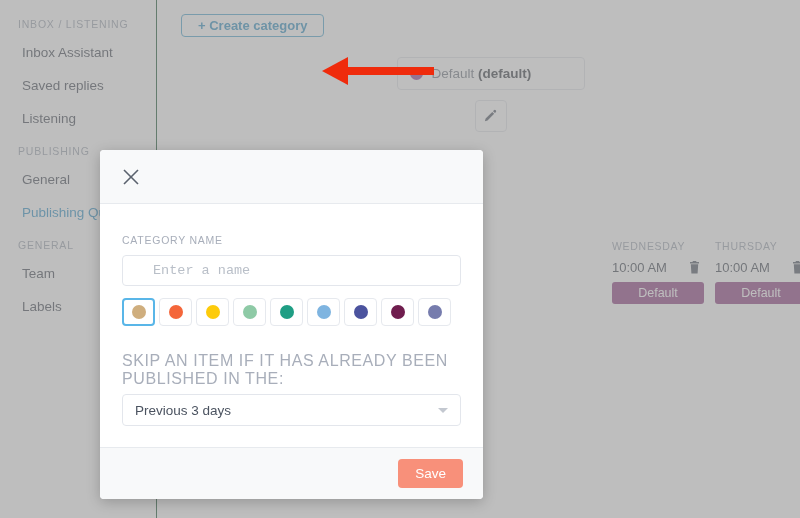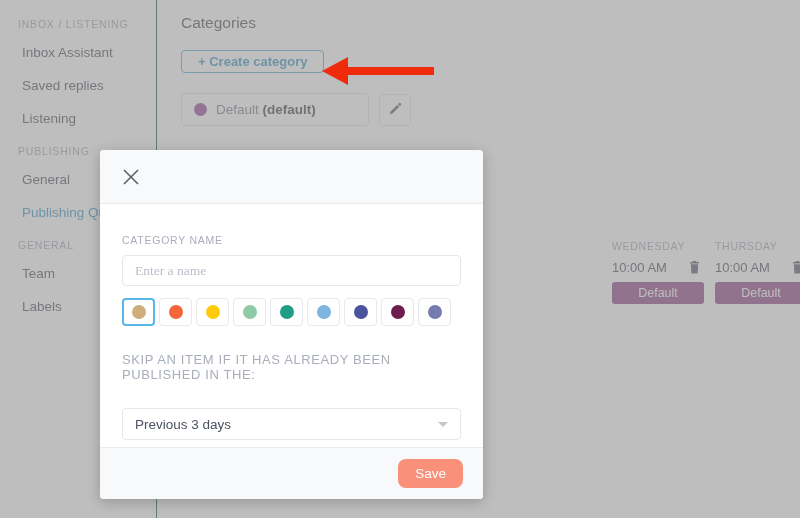--- a/index.html
+++ b/index.html
@@ -58,20 +58,21 @@
     color: #2f8fc0;
     font-size: 13px;
     font-weight: bold;
     padding: 3px 16px;
     background: #fff;
     cursor: pointer;
   }
   .cat-row {
     display: flex; align-items: center; gap: 10px;
     margin-top: 20px;
+    flex-direction: column;
   }
   .cat-pill {
     display: flex; align-items: center; gap: 9px;
     width: 188px;
     border: 1px solid #e0e3e8;
     border-radius: 4px;
     padding: 8px 12px;
     background: #fff;
   }
   .cat-dot {
@@ -162,24 +163,24 @@
     letter-spacing: .75px;
     color: #a8aeba;
     text-transform: uppercase;
     margin-bottom: 9px;
   }
   .text-input {
     width: 100%;
     height: 31px;
     border: 1px solid #e3e6ec;
     border-radius: 4px;
-    padding: 0 12px;
+    padding: 0 30px;
     font-size: 13.5px;
     color: #444b56;
-    font-family: Liberation Serif, serif;
+    font-family: Liberation Mono, monospace;
     outline: none;
   }
   .text-input::placeholder { color: #b9bfc8; }
 
   .swatches {
     display: flex; gap: 4px;
     margin-top: 12px;
   }
   .swatch {
     width: 33px; height: 28px;
@@ -187,25 +188,25 @@
     border-radius: 4px;
     background: #fff;
     display: flex; align-items: center; justify-content: center;
     cursor: pointer;
   }
   .swatch.selected { border: 2px solid #59b6e8; }
   .swatch i { display: block; width: 14px; height: 14px; border-radius: 50%; }
 
   .skip-label {
     margin-top: 26px;
-    font-size: 13px;
+    font-size: 16px;
     letter-spacing: .6px;
     color: #a8aeba;
     text-transform: uppercase;
-    margin-bottom: 26px;
+    margin-bottom: 6px;
   }
   .select-box {
     position: relative;
     width: 100%; height: 32px;
     border: 1px solid #e3e6ec;
     border-radius: 4px;
     display: flex; align-items: center;
     padding: 0 12px;
     font-size: 13.5px;
     color: #4b5360;
@@ -265,21 +266,20 @@
 
       <div>
         <div class="side-group">GENERAL</div>
         <div class="side-item">Team</div>
         <div class="side-item">Labels</div>
       </div>
 
     </div>
 
     <div class="content">
-      <div class="content-title">Categories</div>
 
       <div class="create-btn">+ Create category</div>
 
       <div class="cat-row">
         <div class="cat-pill">
           <span class="cat-dot" style="background: rgb(142, 61, 142);"></span>
           <span class="cat-label">
             <span>Default</span>
             <b>(default)</b>
           </span>
@@ -370,17 +370,17 @@
       </div>
 
       <div class="skip-label">SKIP AN ITEM IF IT HAS ALREADY BEEN PUBLISHED IN THE:</div>
       <div class="select-box">
         <span>Previous 3 days</span>
         <span class="caret"></span>
       </div>
     </div>
 
     <div class="modal-foot">
-      <button class="save-btn" style="background: rgb(248, 144, 122); border-radius: 8px;">Save</button>
+      <button class="save-btn" style="background: rgb(248, 144, 122);">Save</button>
     </div>
   </div>
 
 </div>
 
 </body></html>

